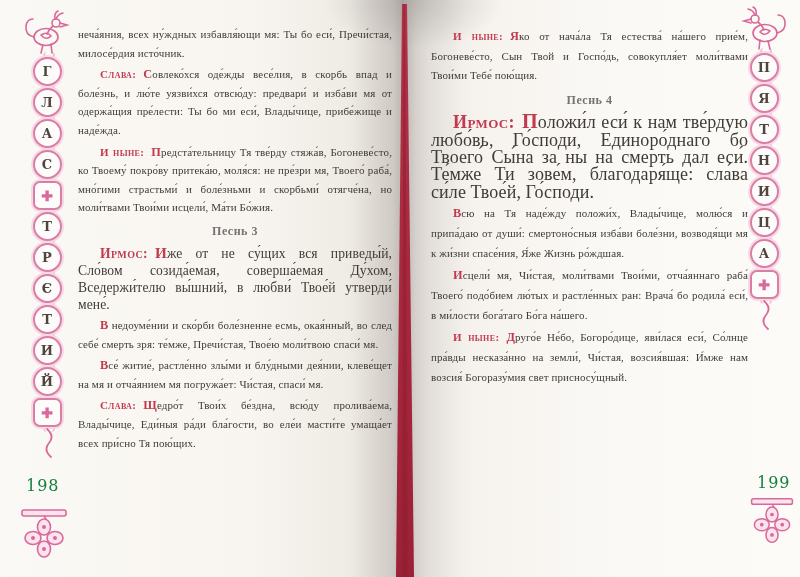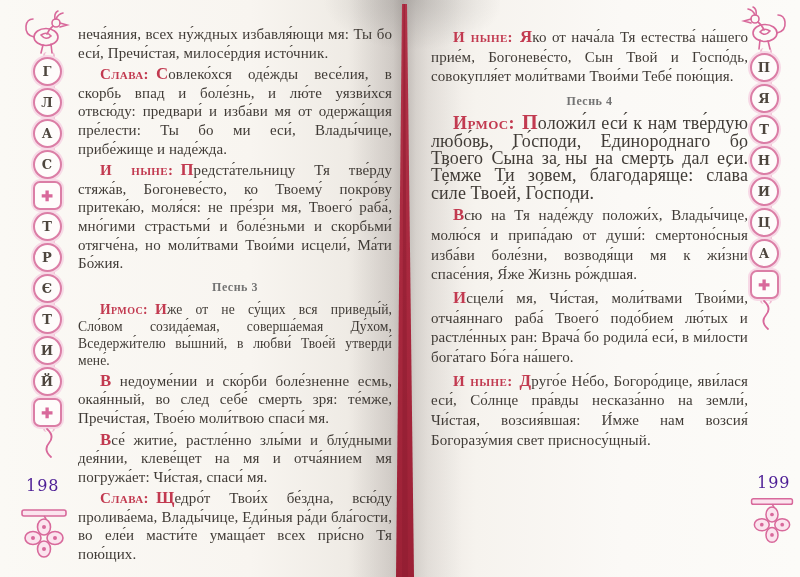--- a/index.html
+++ b/index.html
@@ -16,22 +16,22 @@
   .curl-shadow{position:absolute;left:320px;top:0;width:180px;height:52px;pointer-events:none;
     background:radial-gradient(ellipse at 52% 0%,rgba(140,137,134,.38),rgba(140,137,134,0) 68%);}
   .gutter-shade{position:absolute;left:352px;top:0;width:110px;height:577px;pointer-events:none;
     background:linear-gradient(to right,rgba(110,100,95,0) 0%,rgba(110,100,95,.10) 38%,rgba(90,80,78,.20) 48%,rgba(110,100,95,.10) 58%,rgba(110,100,95,0) 100%);}
   #edge-svg{position:absolute;left:0;top:0;}
   
   .text-col{position:absolute;color:#403b36;}
   .col-left{left:78px;top:25px;width:314px;}
   .col-right{left:431px;top:27px;width:317px;}
   p.para{margin:0 0 3px 0;text-align:justify;text-indent:22px;
-    font-size:15px;line-height:18.6px;letter-spacing:.1px;}
-  .col-right p.para{font-size:15px;line-height:19.7px;}
+    font-size:11px;line-height:18.6px;letter-spacing:.1px;}
+  .col-right p.para{font-size:11px;line-height:19.7px;}
   p.noindent{text-indent:0;}
   p.irmos{font-size:13.6px;line-height:17px;}
   .col-right p.irmos{font-size:18px;line-height:17.4px;}
   h3.song{margin:7px 0 5px 0;text-align:center;font-weight:bold;
     font-size:12px;color:#737373;font-family:Liberation Serif, serif;letter-spacing:.5px;}
   .rubric{color:#c23a50;font-weight:bold;font-variant:small-caps;
     letter-spacing:.4px;margin-right:7px;}
   .initial{color:#c23a50;font-weight:bold;font-size:1.12em;}
   .rubric:empty,.initial:empty{display:none;margin:0;}
   
@@ -42,21 +42,21 @@
     margin-left:-4px;border-left:2px solid #f0bcd2;border-right:2px solid #f0bcd2;border-radius:4px;}
   .medallion{width:25px;height:25px;border-radius:50%;background:#fefcfb;
     border:2px solid #db7ea6;box-shadow:0 0 0 2px #f7d9e6;
     display:flex;align-items:center;justify-content:center;margin:1px 0;
     position:relative;z-index:1;font-size:13px;font-weight:bold;color:#4e463e;
     font-family:"DejaVu Serif",serif;}
   .medallion.cross-med{border-radius:7px;}
   .flip{transform:scaleX(-1);}
   .orn-svg{position:relative;z-index:1;}
   
-  .pagenum{position:absolute;font-size:16px;color:#4c1d95;letter-spacing:1px;
+  .pagenum{position:absolute;font-size:16px;color:#15803d;letter-spacing:1px;
     font-family:"DejaVu Serif",serif;}
   #pn-left{left:26px;top:476px;}
   #pn-right{left:757px;top:473px;}
   .foot-orn{position:absolute;}
   #fo-left{left:16px;top:503px;}
   #fo-right{left:746px;top:492px;}
 </style>
 </head>
 <body>
 

